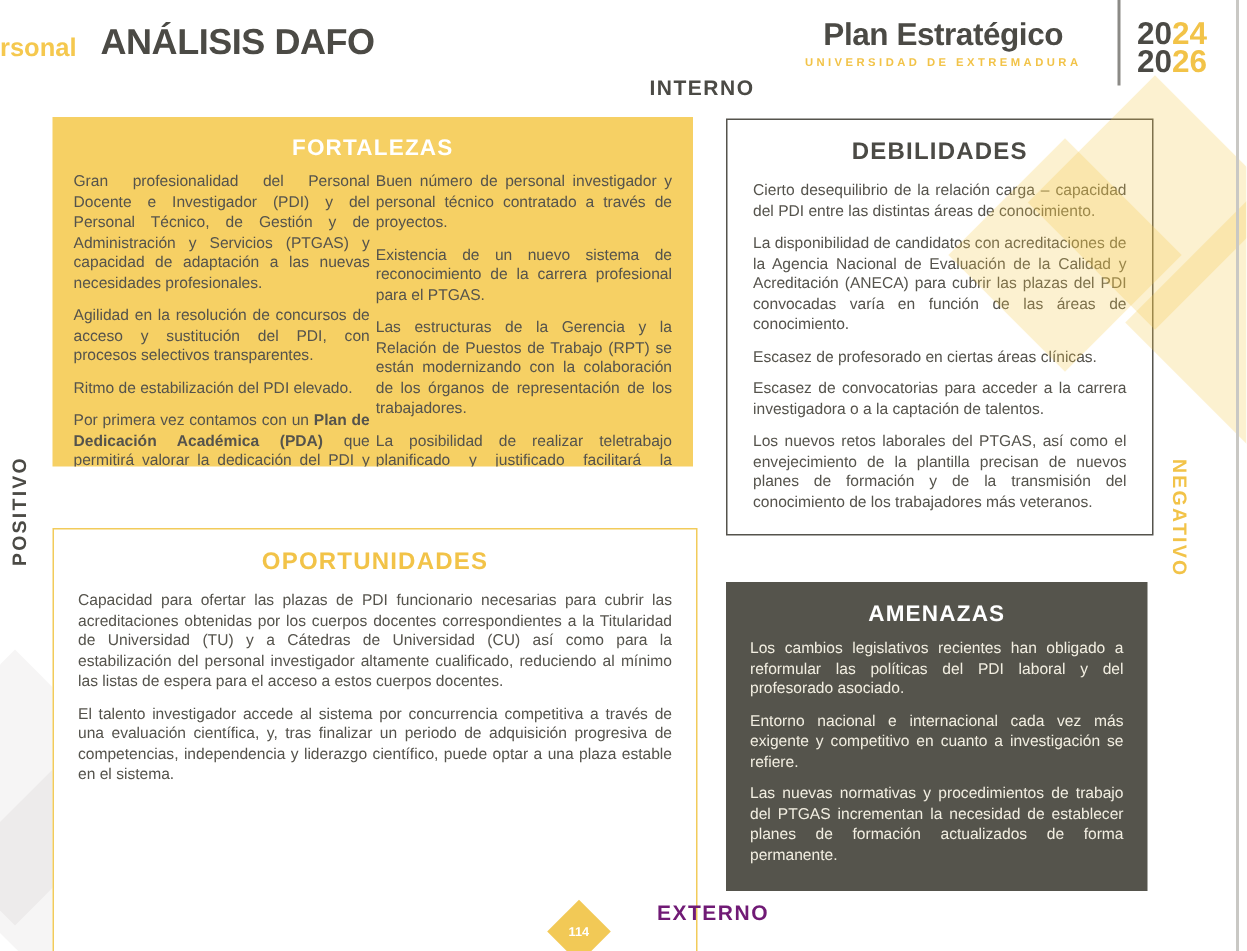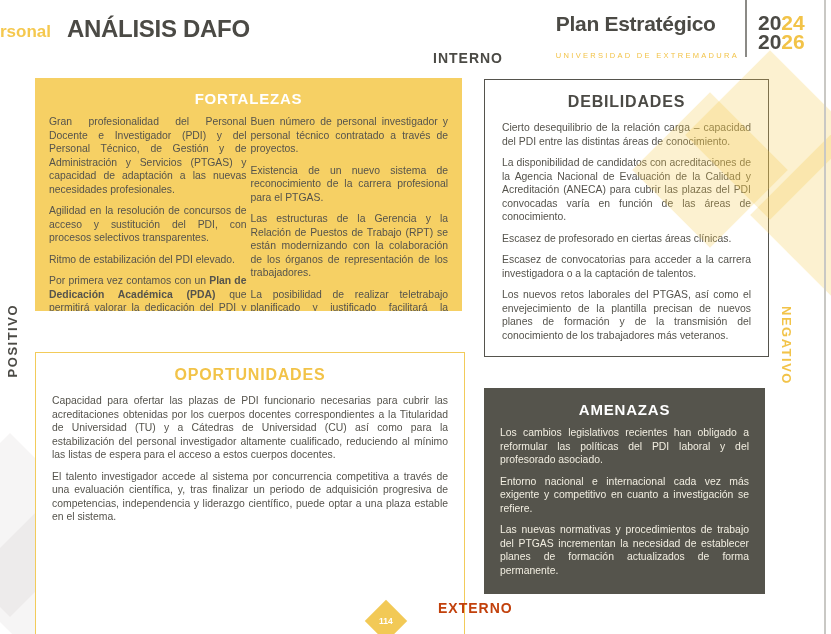--- a/index.html
+++ b/index.html
@@ -7,31 +7,31 @@
           font-family:"Liberation Sans",sans-serif;-webkit-font-smoothing:antialiased;}
   
   .diamond{position:absolute;transform:rotate(45deg);pointer-events:none;}
   .d-yellow{background:rgba(243,201,72,0.26);}
   .d-gray{background:rgba(70,68,60,0.05);}
   .deco-top{z-index:6;}
   .deco-bottom{z-index:0;}
   
   .page-tag{position:absolute;left:0;top:22px;font-size:17px;font-weight:bold;color:#F5C84E;z-index:2;}
   .page-title{position:absolute;left:67px;top:15px;font-size:24px;font-weight:bold;color:#4B4A45;letter-spacing:-0.3px;z-index:2;}
-  .brand{position:absolute;right:92px;top:13px;text-align:left;z-index:2;}
+  .brand{position:absolute;right:110px;top:13px;text-align:center;z-index:2;}
   .brand-name{font-size:21px;font-weight:bold;color:#4B4A45;letter-spacing:-0.3px;line-height:1;}
-  .brand-sub{font-size:7.5px;font-weight:normal;color:#F2C348;letter-spacing:2.3px;margin-top:17px;}
+  .brand-sub{font-size:7.5px;font-weight:bold;color:#F2C348;letter-spacing:2.3px;margin-top:3px;}
   .brand-divider{position:absolute;left:745px;top:0;width:2px;height:57px;background:#8B8A86;z-index:2;}
   .years{position:absolute;left:758px;top:13px;font-size:21px;font-weight:bold;line-height:0.92;z-index:2;}
   .yr-dark{color:#4B4A45;}
   .yr-yellow{color:#F2C348;}
   
   .axis{font-weight:bold;letter-spacing:1px;position:absolute;z-index:4;}
   .axis-top{left:433px;top:50px;font-size:14px;color:#4B4A45;}
-  .axis-bottom{left:438px;top:600px;font-size:14px;color:#c2410c;}
+  .axis-bottom{left:438px;top:600px;font-size:14px;color:#701a75;}
   .axis-left{left:5px;top:304px;font-size:13px;color:#4B4A45;writing-mode:vertical-rl;transform:rotate(180deg);letter-spacing:1.5px;}
   .axis-right{left:779px;top:306px;font-size:13px;color:#F2C348;writing-mode:vertical-rl;letter-spacing:1.5px;}
   
   .box{position:absolute;box-sizing:border-box;overflow:hidden;z-index:1;}
   .box-title{text-align:center;font-weight:bold;letter-spacing:0.8px;}
   .box p{font-size:10.4px;line-height:1.3;text-align:justify;margin:0 0 8px;}
   .fortalezas{left:35px;top:78px;width:427px;height:233px;background:#F6D064;}
   .fortalezas .box-title{margin-top:12px;font-size:15px;color:#ffffff;}
   .fortalezas .cols{display:flex;gap:4px;padding:8px 14px 0;}
   .fortalezas .col{flex:1;}

